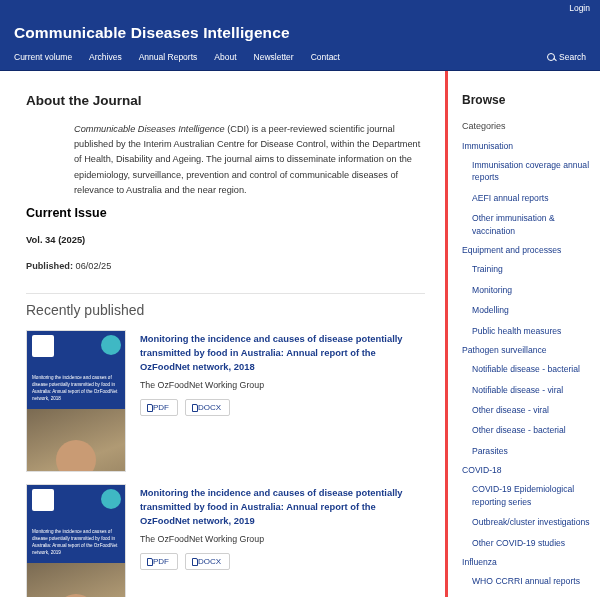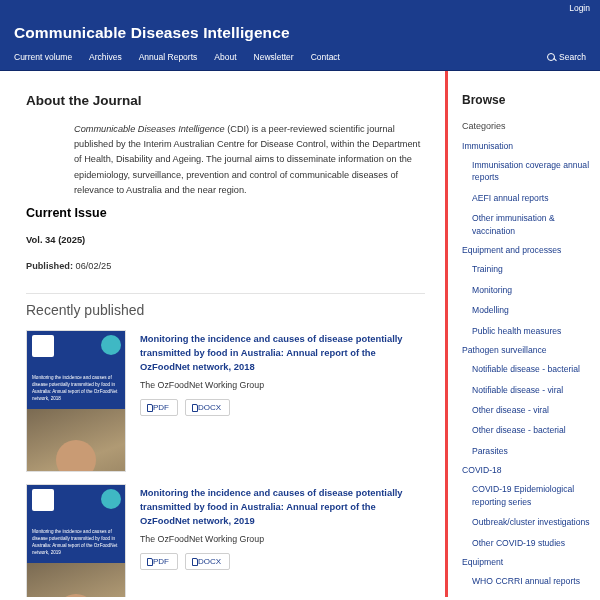--- a/index.html
+++ b/index.html
@@ -354,20 +354,20 @@
     </div>
 
     <div class="cat-group">
       <a href="#" class="cat-head" style="display:block;text-decoration:none">COVID-18</a>
       <a href="#" class="cat-child" style="display:block;text-decoration:none">COVID-19 Epidemiological reporting series</a>
       <a href="#" class="cat-child" style="display:block;text-decoration:none">Outbreak/cluster investigations</a>
       <a href="#" class="cat-child" style="display:block;text-decoration:none">Other COVID-19 studies</a>
     </div>
 
     <div class="cat-group">
-      <a href="#" class="cat-head" style="display:block;text-decoration:none">Equipment</a>
+      <a href="#" class="cat-head" style="display:block;text-decoration:none">Influenza</a>
       <a href="#" class="cat-child" style="display:block;text-decoration:none">WHO CCRRI annual reports</a>
       <a href="#" class="cat-child" style="display:block;text-decoration:none">FluCAN annual reports</a>
 
     </div>
 
   </div>
 </div>
 
 </body></html>

